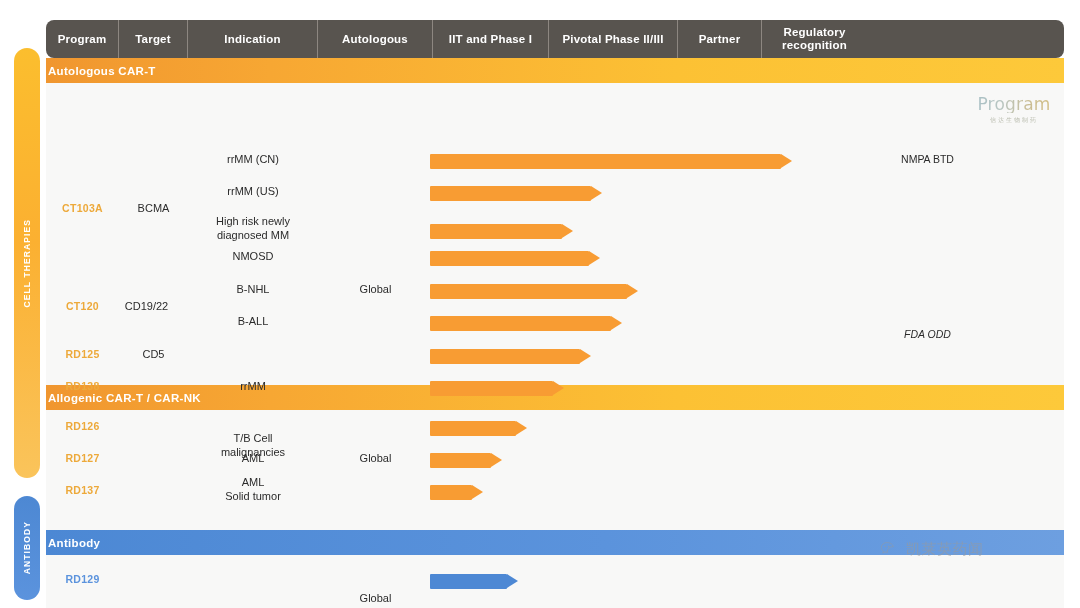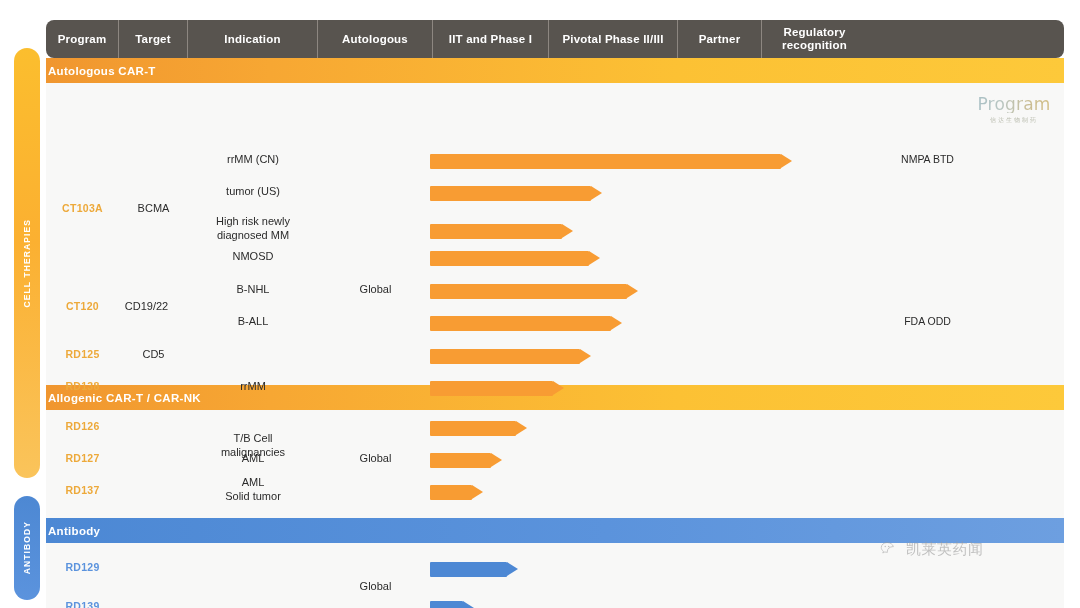--- a/index.html
+++ b/index.html
@@ -120,21 +120,21 @@
     <div class="section-bar sec-orange">Autologous CAR-T</div>
     <div class="band" id="band-0" style="height:302px;">
         <div class="cell prog" style="left: 0px; width: 73px; top: 119px;">CT103A</div>
         <div class="cell " style="left: 73px; width: 69px; top: 119px;">BCMA</div>
         <div class="cell " style="left: 142px; width: 130px; top: 70px;">rrMM (CN)</div>
         <div class="cell reg" style="left: 829px; width: 105px; top: 70px;">NMPA BTD</div>
         <div class="bar o" style="left: 384px; top: 71px; width: 362px;">
           <div class="body" style="width: 351px;"></div>
           <div class="tip" style="left: 351px;"></div>
         </div>
-        <div class="cell " style="left: 142px; width: 130px; top: 102px;">tumor (US)</div>
+        <div class="cell " style="left: 142px; width: 130px; top: 102px;">rrMM (US)</div>
         <div class="bar o" style="left: 384px; top: 103px; width: 172px;">
           <div class="body" style="width: 161px;"></div>
           <div class="tip" style="left: 161px;"></div>
         </div>
         <div class="cell " style="left: 142px; width: 130px; top: 132px;">High risk newly<br>diagnosed MM</div>
         <div class="bar o" style="left: 384px; top: 141px; width: 143px;">
           <div class="body" style="width: 132px;"></div>
           <div class="tip" style="left: 132px;"></div>
         </div>
         <div class="cell " style="left: 142px; width: 130px; top: 167px;">NMOSD</div>
@@ -144,21 +144,21 @@
         </div>
         <div class="cell prog" style="left: 0px; width: 73px; top: 217px;">CT120</div>
         <div class="cell " style="left: 66px; width: 69px; top: 217px;">CD19/22</div>
         <div class="cell " style="left: 142px; width: 130px; top: 200px;">B-NHL</div>
         <div class="cell " style="left: 272px; width: 115px; top: 200px;">Global</div>
         <div class="bar o" style="left: 384px; top: 201px; width: 208px;">
           <div class="body" style="width: 197px;"></div>
           <div class="tip" style="left: 197px;"></div>
         </div>
         <div class="cell " style="left: 142px; width: 130px; top: 232px;">B-ALL</div>
-        <div class="cell reg" style="left: 829px; width: 105px; top: 232px;">FDA ODD</div>
+        <div class="cell reg" style="left: 829px; width: 105px; top: 245px; font-style: italic;">FDA ODD</div>
         <div class="bar o" style="left: 384px; top: 233px; width: 192px;">
           <div class="body" style="width: 181px;"></div>
           <div class="tip" style="left: 181px;"></div>
         </div>
         <div class="cell prog" style="left: 0px; width: 73px; top: 265px;">RD125</div>
         <div class="cell " style="left: 73px; width: 69px; top: 265px;">CD5</div>
         <div class="bar o" style="left: 384px; top: 266px; width: 161px;">
           <div class="body" style="width: 150px;"></div>
           <div class="tip" style="left: 150px;"></div>
         </div>
@@ -170,21 +170,21 @@
         </div>
         <div class="cell prog" style="left: 0px; width: 73px; top: 329px;">RD133</div>
         <div class="cell " style="left: 142px; width: 130px; top: 329px;">Solid tumor</div>
         <div class="bar o" style="left: 384px; top: 330px; width: 134px;">
           <div class="body" style="width: 123px;"></div>
           <div class="tip" style="left: 123px;"></div>
         </div>
       </div>
 
     <div class="section-bar sec-orange">Allogenic CAR-T / CAR-NK</div>
-    <div class="band" id="band-1" style="height:108px;">
+    <div class="band" id="band-1" style="height:120px;">
         <div class="cell prog" style="left: 0px; width: 73px; top: 10px;">RD126</div>
         <div class="cell " style="left: 142px; width: 130px; top: 2px; margin-top: 20px;">T/B Cell<br>malignancies</div>
         <div class="bar o" style="left: 384px; top: 11px; width: 97px;">
           <div class="body" style="width: 86px;"></div>
           <div class="tip" style="left: 86px;"></div>
         </div>
         <div class="cell prog" style="left: 0px; width: 73px; top: 42px;">RD127</div>
         <div class="cell " style="left: 142px; width: 130px; top: 42px;">AML</div>
         <div class="cell " style="left: 272px; width: 115px; top: 42px;">Global</div>
         <div class="bar o" style="left: 384px; top: 43px; width: 72px;">

